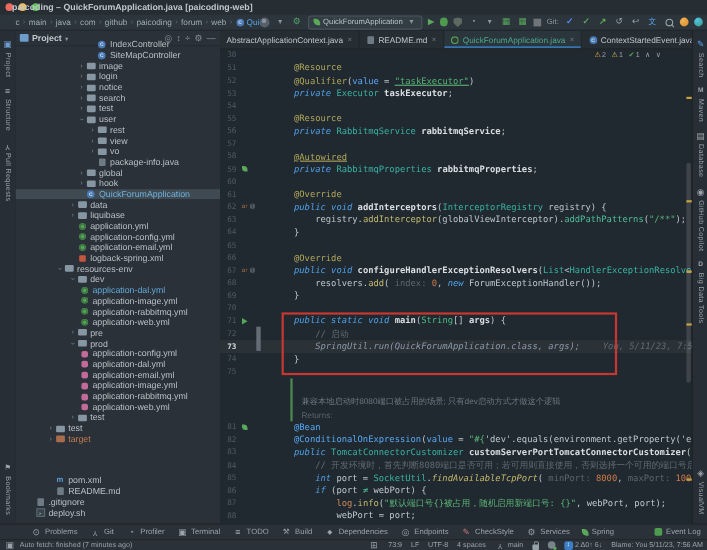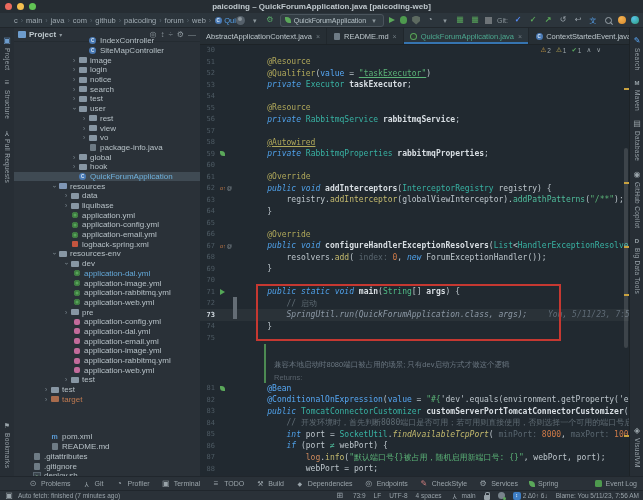--- a/index.html
+++ b/index.html
@@ -2,21 +2,21 @@
 <html><head>
 <meta charset="utf-8">
 <style>
   html,body{margin:0;padding:0;background:#14181b;font-family:"Liberation Sans",sans-serif;}
   #app{position:relative;width:643px;height:500px;background:#212930;overflow:hidden;
        -webkit-font-smoothing:antialiased;color:#A8B3BA;}
   
   #titlebar{position:absolute;left:0;top:0;width:643px;height:13px;background:#262d33;
             border-bottom:1px solid #1d2327;display:flex;align-items:center;}
   .tl{width:7px;height:7px;border-radius:50%;margin-left:5px;}
-  #title{position:absolute;left:0;right:0;text-align:center;font-size:8px;font-weight:bold;color:#BEC7CC;}
+  #title{position:absolute;left:11px;right:0;text-align:left;font-size:8px;font-weight:bold;color:#BEC7CC;}
   
   #toolbar{position:absolute;left:0;top:13px;width:643px;height:15px;background:#2c353c;
            border-bottom:1px solid #20262b;display:flex;align-items:center;padding:0 4px;box-sizing:border-box;}
   #crumbs{display:flex;align-items:center;gap:3px;font-size:7.5px;color:#9FAAB1;white-space:nowrap;overflow:hidden;margin-left:10px;}
   .crumb-sep{color:#5A6670;font-size:7px;}
   .crumb.accent{color:#56A0E8;}
   .crumb{display:flex;align-items:center;gap:2px;}
   #tb-actions{margin-left:auto;display:flex;align-items:center;gap:5px;}
   .tb-label{font-size:7px;color:#8C969C;}
   #runchip{display:flex;align-items:center;gap:3px;border:1px solid #4A545C;border-radius:3px;
@@ -333,53 +333,48 @@
         </div>
         <div class="trow" style="padding-left: 56px;">
           <span class="tarr">›</span>
           <span class="ti ti-folder"></span>
           <span>hook</span>
         </div>
         <div class="trow sel" style="padding-left: 64px;">
           <span class="ti ti-class"></span>
           <span style="color: rgb(111, 177, 220);">QuickForumApplication</span>
         </div>
+        <div class="trow" style="padding-left: 48px;">
+          <span class="tarr">›</span>
+          <span class="ti ti-folder"></span>
+          <span>data</span>
+        </div>
+        <div class="trow" style="padding-left: 48px;">
+          <span class="tarr">›</span>
+          <span class="ti ti-folder"></span>
+          <span>liquibase</span>
+        </div>
+        <div class="trow" style="padding-left: 56px;">
+          <span class="ti ti-yml-g"></span>
+          <span>application.yml</span>
+        </div>
+        <div class="trow" style="padding-left: 56px;">
+          <span class="ti ti-yml-g"></span>
+          <span>application-config.yml</span>
+        </div>
+        <div class="trow" style="padding-left: 56px;">
+          <span class="ti ti-yml-g"></span>
+          <span>application-email.yml</span>
+        </div>
+        <div class="trow" style="padding-left: 56px;">
+          <span class="ti ti-xml"></span>
+          <span>logback-spring.xml</span>
+        </div>
         <div class="trow" style="padding-left: 36px;">
           <span class="tarr open">›</span>
-          <span class="ti ti-folder-s"></span>
-          <span>resources</span>
-        </div>
-        <div class="trow" style="padding-left: 48px;">
-          <span class="tarr">›</span>
-          <span class="ti ti-folder"></span>
-          <span>data</span>
-        </div>
-        <div class="trow" style="padding-left: 48px;">
-          <span class="tarr">›</span>
-          <span class="ti ti-folder"></span>
-          <span>liquibase</span>
-        </div>
-        <div class="trow" style="padding-left: 56px;">
-          <span class="ti ti-yml-g"></span>
-          <span>application.yml</span>
-        </div>
-        <div class="trow" style="padding-left: 56px;">
-          <span class="ti ti-yml-g"></span>
-          <span>application-config.yml</span>
-        </div>
-        <div class="trow" style="padding-left: 56px;">
-          <span class="ti ti-yml-g"></span>
-          <span>application-email.yml</span>
-        </div>
-        <div class="trow" style="padding-left: 56px;">
-          <span class="ti ti-xml"></span>
-          <span>logback-spring.xml</span>
-        </div>
-        <div class="trow" style="padding-left: 36px;">
-          <span class="tarr open">›</span>
           <span class="ti ti-folder"></span>
           <span>resources-env</span>
         </div>
         <div class="trow" style="padding-left: 48px;">
           <span class="tarr open">›</span>
           <span class="ti ti-folder"></span>
           <span>dev</span>
         </div>
         <div class="trow" style="padding-left: 58px;">
           <span class="ti ti-yml-g"></span>
@@ -394,20 +389,25 @@
           <span>application-rabbitmq.yml</span>
         </div>
         <div class="trow" style="padding-left: 58px;">
           <span class="ti ti-yml-g"></span>
           <span>application-web.yml</span>
         </div>
         <div class="trow" style="padding-left: 48px;">
           <span class="tarr">›</span>
           <span class="ti ti-folder"></span>
           <span>pre</span>
+        </div>
+        <div class="trow" style="padding-left: 48px;">
+          <span class="tarr open">›</span>
+          <span class="ti ti-folder"></span>
+          <span>prod</span>
         </div>
         <div class="trow" style="padding-left: 58px;">
           <span class="ti ti-yml-p"></span>
           <span>application-config.yml</span>
         </div>
         <div class="trow" style="padding-left: 58px;">
           <span class="ti ti-yml-p"></span>
           <span>application-dal.yml</span>
         </div>
         <div class="trow" style="padding-left: 58px;">
@@ -441,24 +441,20 @@
           <span class="ti ti-folder-t"></span>
           <span style="color: rgb(193, 122, 80);">target</span>
         </div>
         <div class="trow" style="padding-left: 36px; margin-top: 28px;">
           <span class="ti ti-maven"></span>
           <span>pom.xml</span>
         </div>
         <div class="trow" style="padding-left: 36px;">
           <span class="ti ti-md"></span>
           <span>README.md</span>
-        </div>
-        <div class="trow" style="padding-left: 18px;">
-          <span class="ti ti-git"></span>
-          <span>.gitattributes</span>
         </div>
         <div class="trow" style="padding-left: 18px;">
           <span class="ti ti-git"></span>
           <span>.gitignore</span>
         </div>
         <div class="trow" style="padding-left: 18px;">
           <span class="ti ti-sh"></span>
           <span>deploy.sh</span>
         </div>
       </div>

